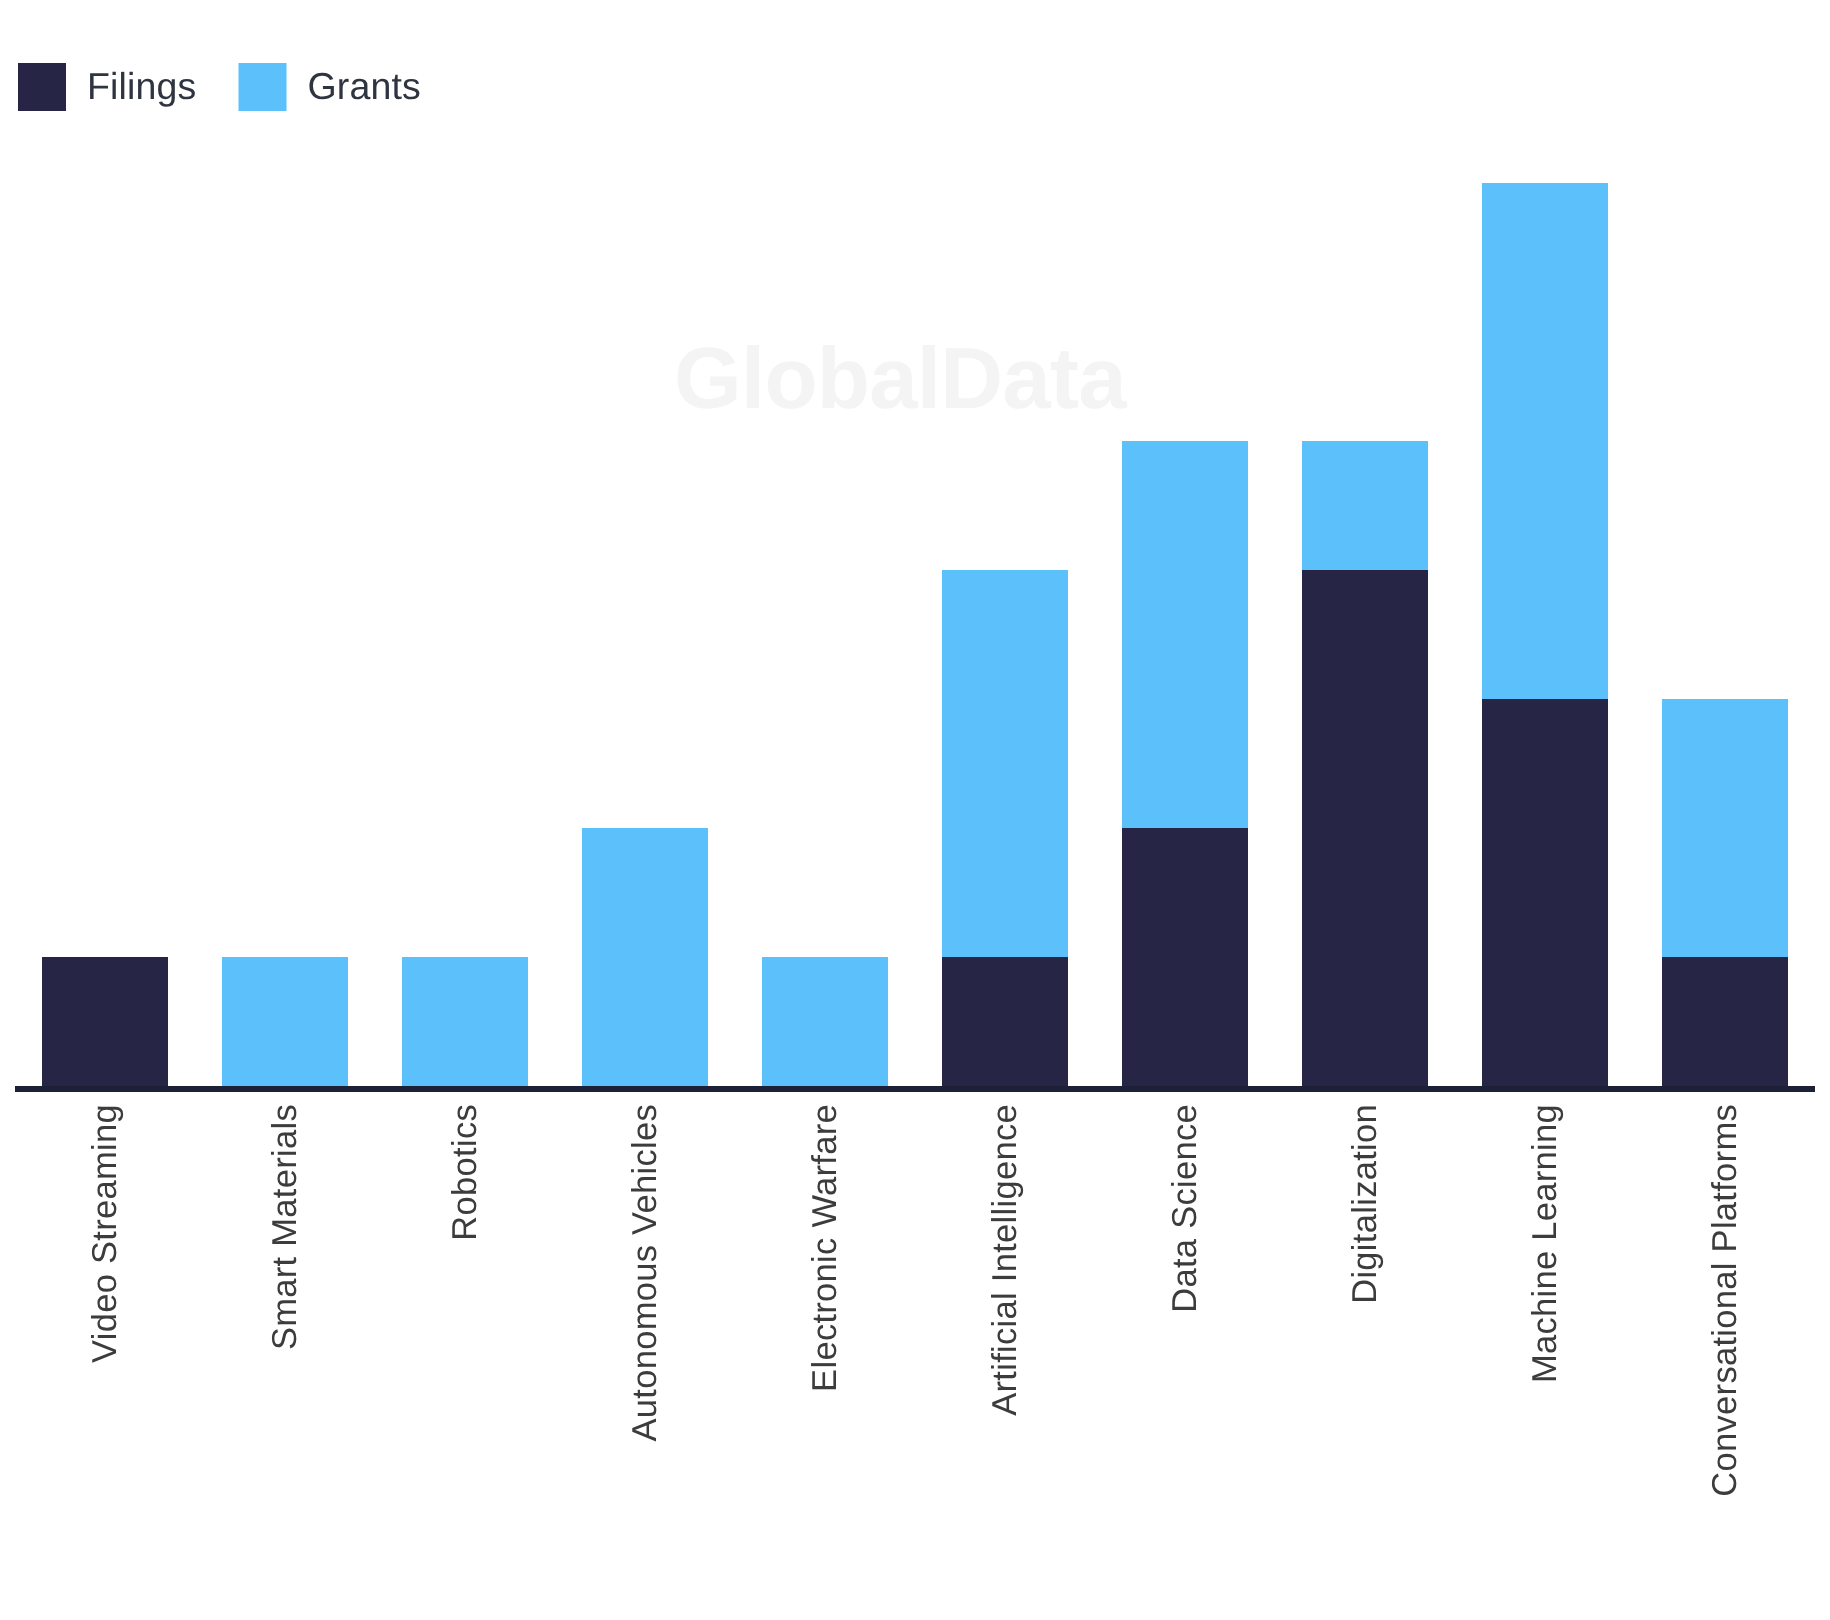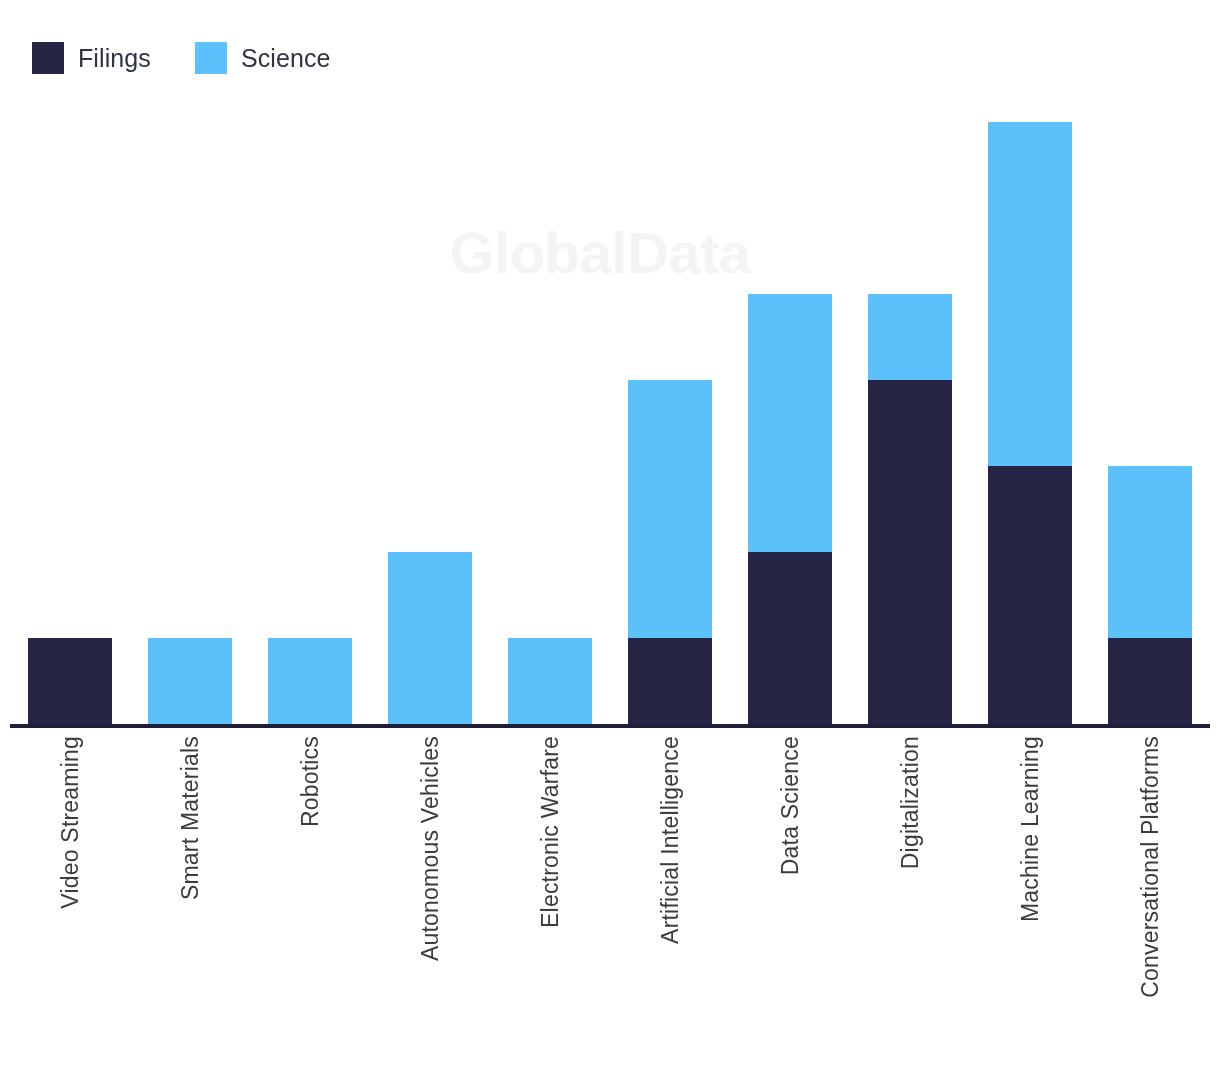--- a/index.html
+++ b/index.html
@@ -24,23 +24,22 @@
     background: #ffffff;
   }
 
   
   .legend {
     position: absolute;
     left: 12px;
     top: 38px;
     display: flex;
     align-items: center;
-    gap: 44px;
+    gap: 28px;
     height: 40px;
-    margin-left: 20px;
   }
   .legend-entry {
     display: flex;
     align-items: center;
     gap: 14px;
   }
   .legend-swatch {
     width: 32px;
     height: 32px;
     display: block;
@@ -142,21 +141,21 @@
 
 <div id="chart-root">
 
   <div class="legend">
     <div class="legend-entry">
       <span class="legend-swatch" style="background:#272546;"></span>
       <span class="legend-label">Filings</span>
     </div>
     <div class="legend-entry">
       <span class="legend-swatch" style="background:#5cc1fa;"></span>
-      <span class="legend-label">Science</span>
+      <span class="legend-label">Grants</span>
     </div>
   </div>
 
   <div class="plot">
 
     <div class="watermark">
       <div class="watermark-text">GlobalData</div>
     </div>
 
     <div class="bars-layer" id="bars-layer">

